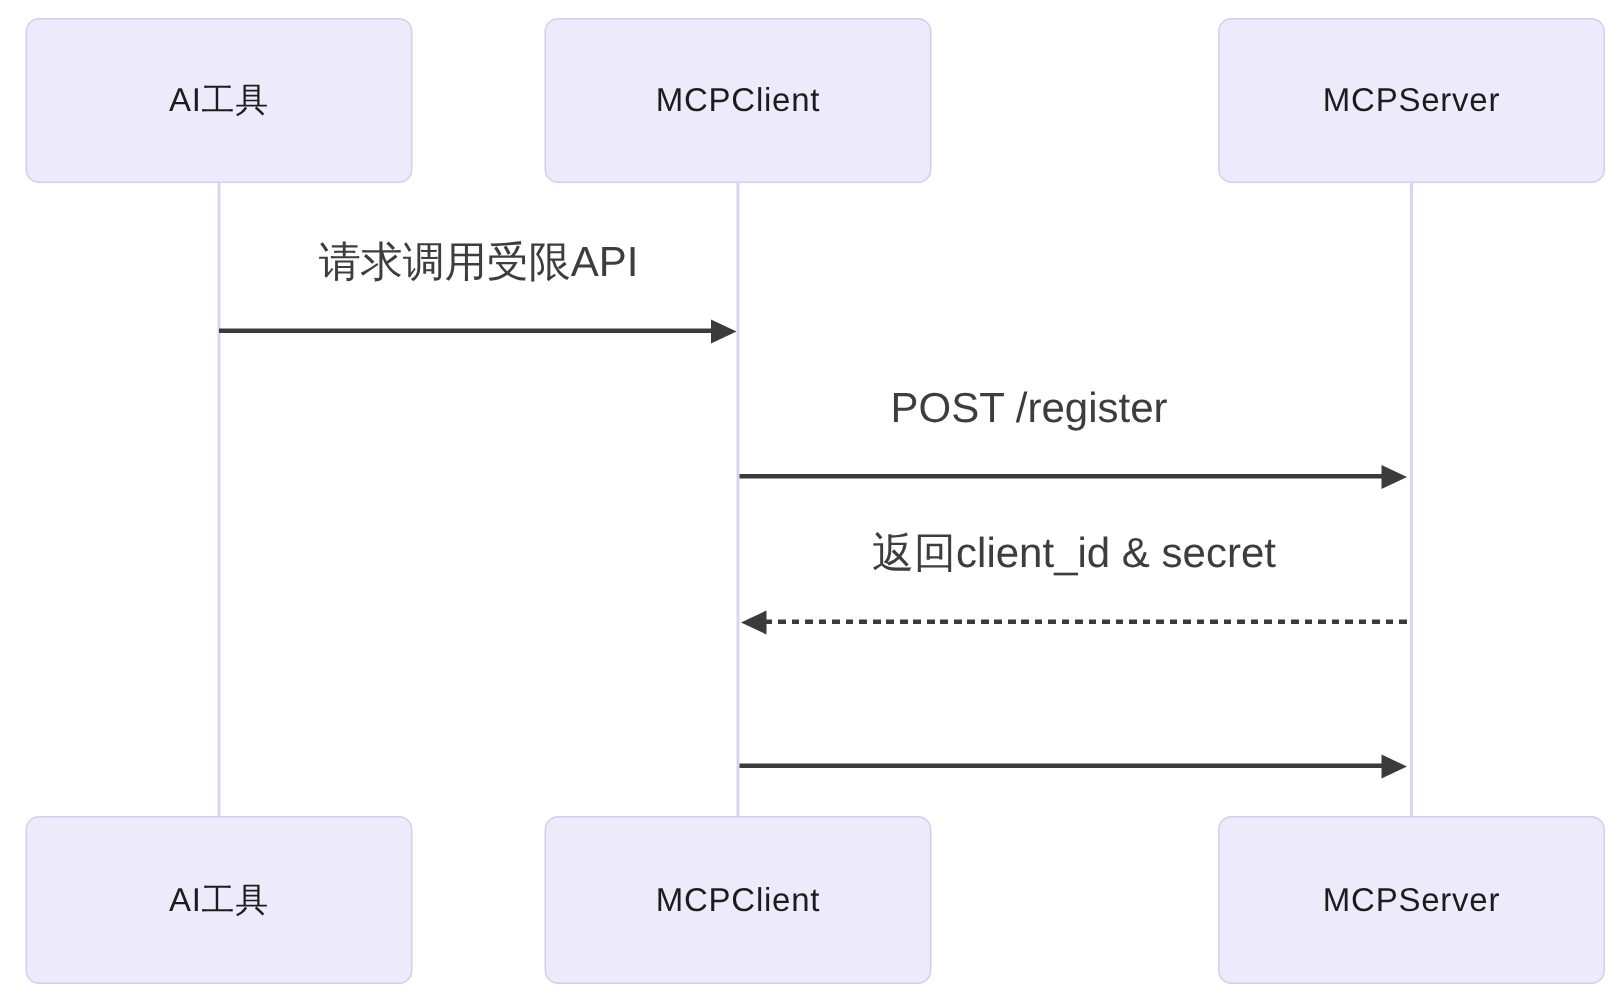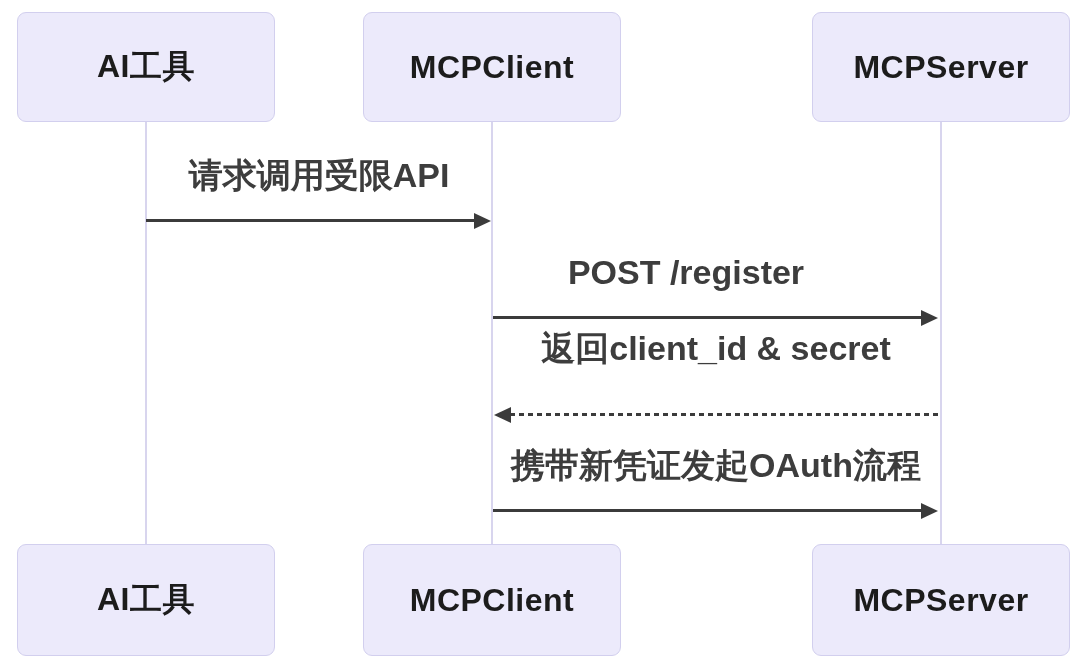--- a/index.html
+++ b/index.html
@@ -14,33 +14,33 @@
   body{font-family:"Liberation Sans","DejaVu Sans",sans-serif;}
   .canvas{
     position:relative;width:1080px;height:669px;background:#ffffff;overflow:hidden;
   }
   .actor{
     position:absolute;width:258px;box-sizing:border-box;
     background:var(--actor-fill);
     border:1px solid var(--actor-border);
     border-radius:9px;
     display:flex;align-items:center;justify-content:center;
-    font-size:32px;font-weight:700;color:var(--actor-text);
+    font-size:22px;font-weight:400;color:var(--actor-text);
     letter-spacing:0.5px;
   }
   .actor.top{top:12px;height:110px;}
   .actor.bottom{top:544px;height:112px;}
   .lifeline{
     position:absolute;top:122px;height:422px;width:2px;
     background:var(--lifeline);
   }
   .msg-label{
     position:absolute;transform:translateX(-50%);
     white-space:nowrap;line-height:32px;
-    font-size:34px;font-weight:700;color:var(--msg-text);
+    font-size:28px;font-weight:400;color:var(--msg-text);
   }
   .msg-line{
     position:absolute;height:3px;background:var(--arrow);
   }
   .msg-line.dashed{
     background:repeating-linear-gradient(to right,var(--arrow) 0 5px,transparent 5px 9px);
   }
   .arrowhead{
     position:absolute;width:0;height:0;border-style:solid;
   }
@@ -83,21 +83,20 @@
   </div>
 
   <div class="msg-label" style="left:319px;top:159px;">请求调用受限API</div>
   <div class="msg-line" style="left:146px;top:219px;width:330px;"></div>
   <div class="arrowhead right" style="left:474px;top:213px;"></div>
 
   <div class="msg-label" style="left:686px;top:256px;">POST /register</div>
   <div class="msg-line" style="left:493px;top:316px;width:430px;"></div>
   <div class="arrowhead right" style="left:921px;top:310px;"></div>
 
-  <div class="msg-label" style="left:716px;top:332px;">返回client_id &amp; secret</div>
+  <div class="msg-label" style="left:716px;top:353px;">返回client_id &amp; secret</div>
   <div class="msg-line dashed" style="left:510px;top:413px;width:430px;"></div>
   <div class="arrowhead left" style="left:494px;top:407px;"></div>
 
-  <div class="msg-label" style="left:716px;top:449px;">携带新凭证发起OAuth流程</div>
   <div class="msg-line" style="left:493px;top:509px;width:430px;"></div>
   <div class="arrowhead right" style="left:921px;top:503px;"></div>
 
 </div>
 
 </body></html>

